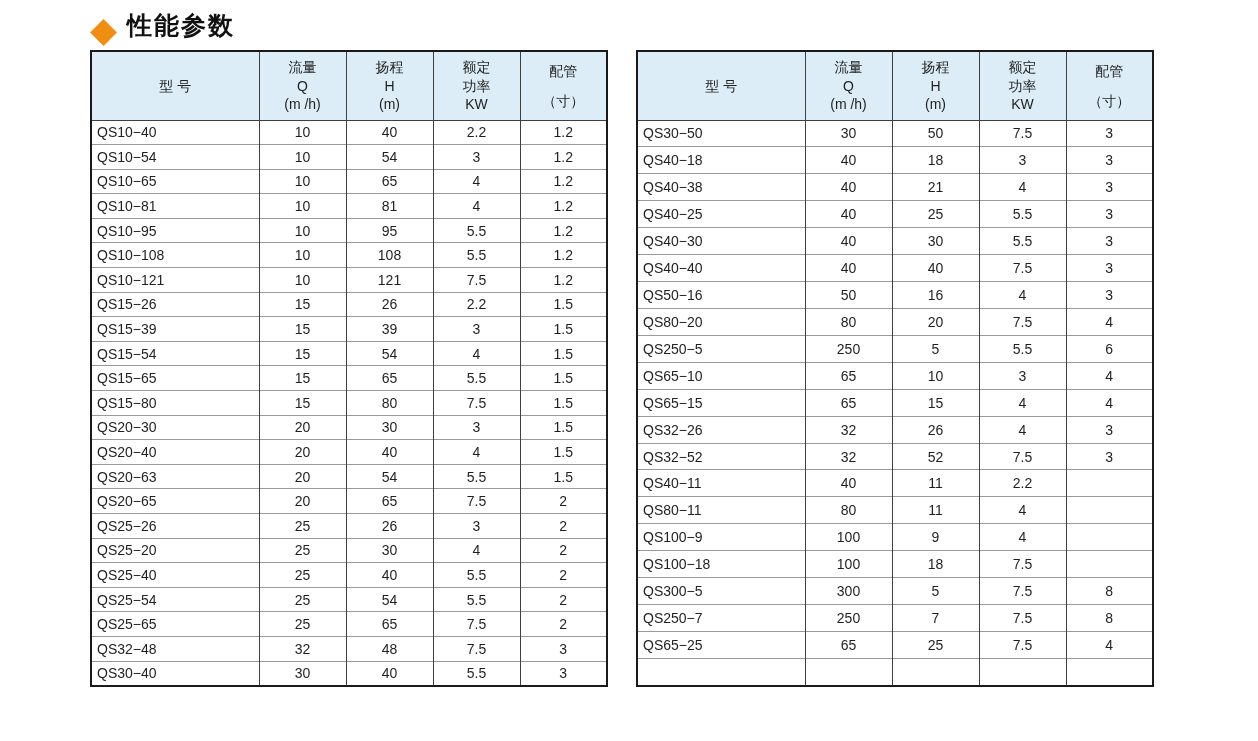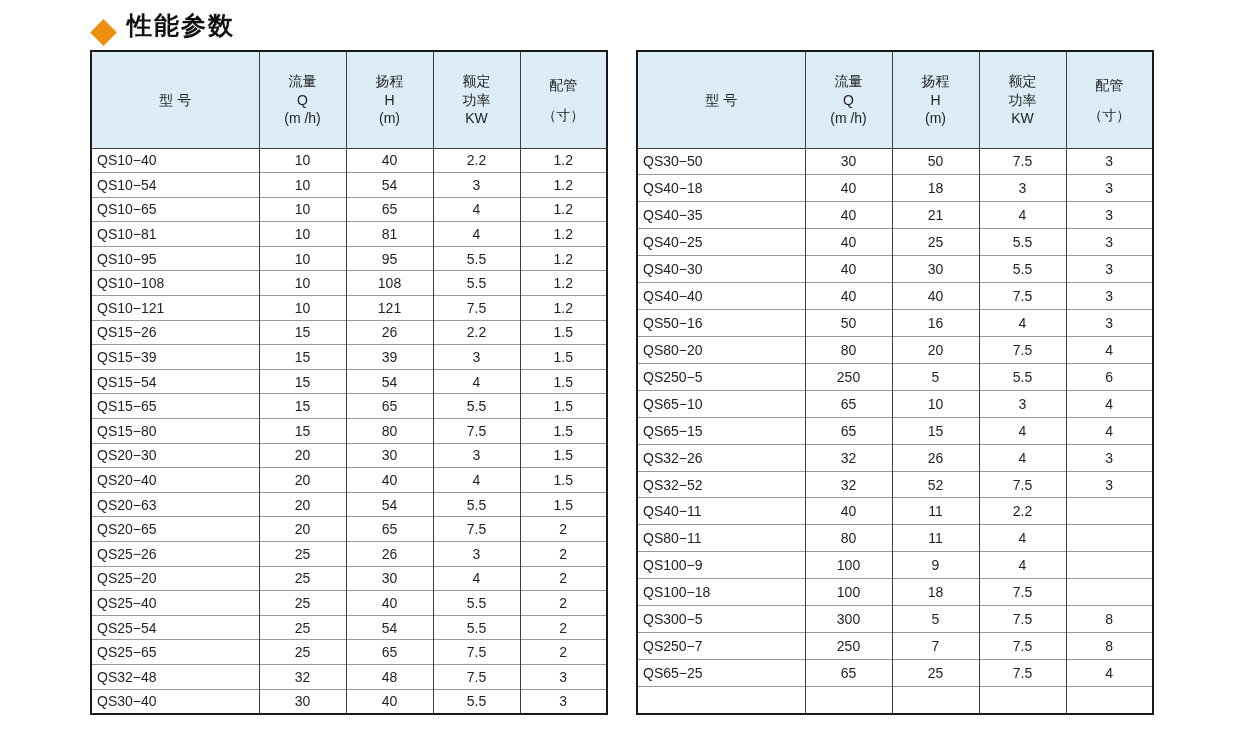--- a/index.html
+++ b/index.html
@@ -23,21 +23,21 @@
   .page-title{font-size:25px;font-weight:bold;color:#111;
     letter-spacing:2px;margin-left:8px;white-space:nowrap;}
 
   .tables{position:absolute;left:90px;top:50px;display:flex;gap:28px;}
 
   table.spec{border-collapse:collapse;table-layout:fixed;width:516px;
     background:#fff;border:2px solid var(--border-dark);}
   table.spec col.c-model{width:168px;}
   table.spec col.c-num{width:87px;}
 
-  table.spec th{background:var(--header-bg);height:97px;
+  table.spec th{background:var(--header-bg);height:69px;
     font-weight:normal;font-size:14px;line-height:1.3;
     vertical-align:middle;text-align:center;
     border-left:1px solid var(--grid-v);
     border-bottom:1px solid var(--grid-v);padding:0;}
   table.spec th:first-child{border-left:none;}
   .hl{display:block;}
   .hl.gap{margin-top:12px;}
 
   table.spec td{height:24.6px;font-size:14px;padding:0;
     vertical-align:middle;text-align:center;
@@ -301,21 +301,21 @@
             <td>3</td>
           </tr>
           <tr>
             <td class="model">QS40−18</td>
             <td>40</td>
             <td>18</td>
             <td>3</td>
             <td>3</td>
           </tr>
           <tr>
-            <td class="model">QS40−35</td>
+            <td class="model">QS40−38</td>
             <td>40</td>
             <td>21</td>
             <td>4</td>
             <td>3</td>
           </tr>
           <tr>
             <td class="model">QS40−25</td>
             <td>40</td>
             <td>25</td>
             <td>5.5</td>

